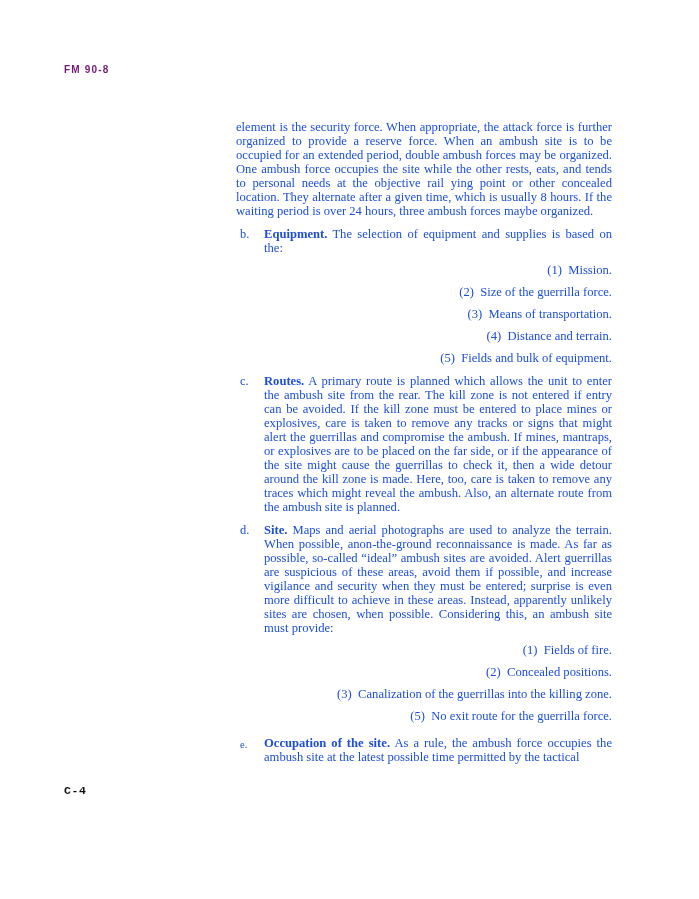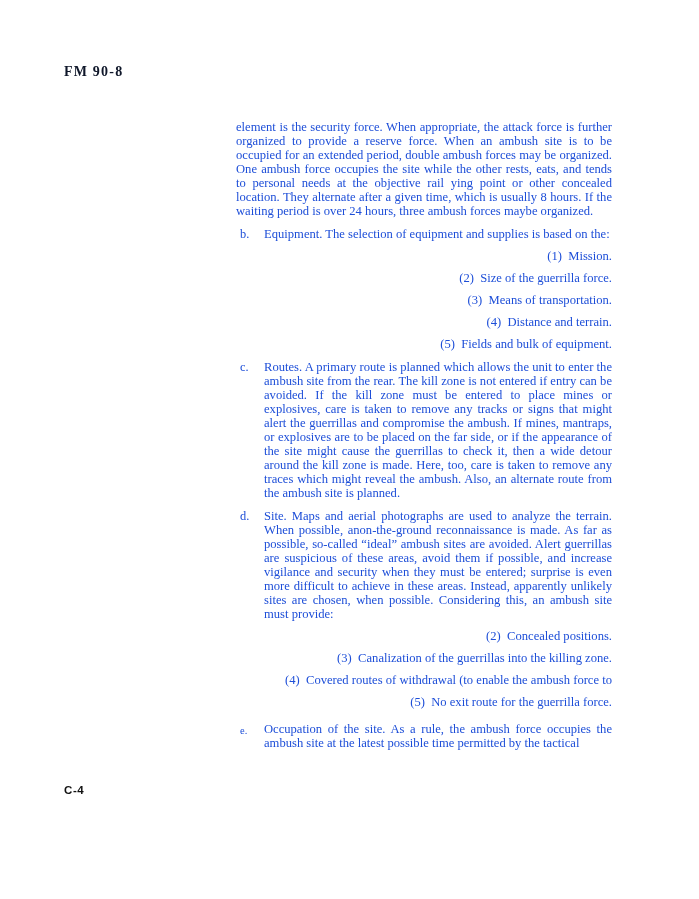--- a/index.html
+++ b/index.html
@@ -17,31 +17,31 @@
   .page {
     position: relative;
     width: 699px;
     height: 899px;
     background: #ffffff;
   }
   .header-label {
     position: absolute;
     top: 64px;
     left: 64px;
-    font-family: Liberation Serif, serif;
+    font-family: Liberation Sans, sans-serif;
     font-weight: bold;
-    font-size: 14px;
+    font-size: 10px;
     letter-spacing: 1.2px;
-    color: #0f172a;
+    color: #701a75;
   }
   .footer-label {
     position: absolute;
     top: 784px;
     left: 64px;
-    font-family: Liberation Sans, sans-serif;
+    font-family: Liberation Mono, monospace;
     font-weight: bold;
     font-size: 11.5px;
     letter-spacing: 0.6px;
     color: #111111;
   }
   .body-col {
     position: absolute;
     top: 120px;
     left: 236px;
     width: 376px;
@@ -64,21 +64,21 @@
     top: 0;
     width: 18px;
     text-align: left;
     font-size: 12.4px;
   }
   .lettered .marker.small {
     font-size: 10.5px;
     top: 2px;
   }
   .run-in {
-    font-weight: normal;
+    font-weight: bold;
   }
   .numbered {
     padding-left: 28px;
     margin-top: 8px;
     text-align: right;
   }
   .numbered .hang {
     display: block;
     padding-left: 22px;
     text-indent: -22px;
@@ -128,27 +128,29 @@
       <span class="marker">c.</span>
       <span class="run-in">Routes.</span><span> A primary route is planned which allows the unit to enter the ambush site from the rear. The kill zone is not entered if entry can be avoided. If the kill zone must be entered to place mines or explosives, care is taken to remove any tracks or signs that might alert the guerrillas and compromise the ambush. If mines, mantraps, or explosives are to be placed on the far side, or if the appearance of the site might cause the guerrillas to check it, then a wide detour around the kill zone is made. Here, too, care is taken to remove any traces which might reveal the ambush. Also, an alternate route from the ambush site is planned.</span>
     </div>
 
     <div class="lettered">
       <span class="marker">d.</span>
       <span class="run-in">Site.</span><span> Maps and aerial photographs are used to analyze the terrain. When possible, anon-the-ground reconnaissance is made. As far as possible, so-called “ideal” ambush sites are avoided. Alert guerrillas are suspicious of these areas, avoid them if possible, and increase vigilance and security when they must be entered; surprise is even more difficult to achieve in these areas. Instead, apparently unlikely sites are chosen, when possible. Considering this, an ambush site must provide:</span>
     </div>
     <div class="numbered">
       <div class="tight">
+          <span class="hang"><span>(1)</span>&nbsp; <span>Fields of fire.</span></span>
+        </div>
+      <div class="tight">
           <span class="hang"><span>(2)</span>&nbsp; <span>Concealed positions.</span></span>
         </div>
       <div class="tight">
           <span class="hang"><span>(3)</span>&nbsp; <span>Canalization of the guerrillas into the killing zone.</span></span>
         </div>
       <div class="tight">
-        <span class="hang"><span>(4)</span>&nbsp; <span>Covered routes of withdrawal (to enable the ambush force to</span></span>
       </div>
       <div class="tight">
           <span class="hang"><span>(5)</span>&nbsp; <span>No exit route for the guerrilla force.</span></span>
         </div>
     </div>
 
     <div class="lettered" style="margin-top:13px;">
       <span class="marker small">e.</span>
       <span class="run-in">Occupation of the site.</span><span> As a rule, the ambush force occupies the ambush site at the latest possible time permitted by the tactical</span>
     </div>

